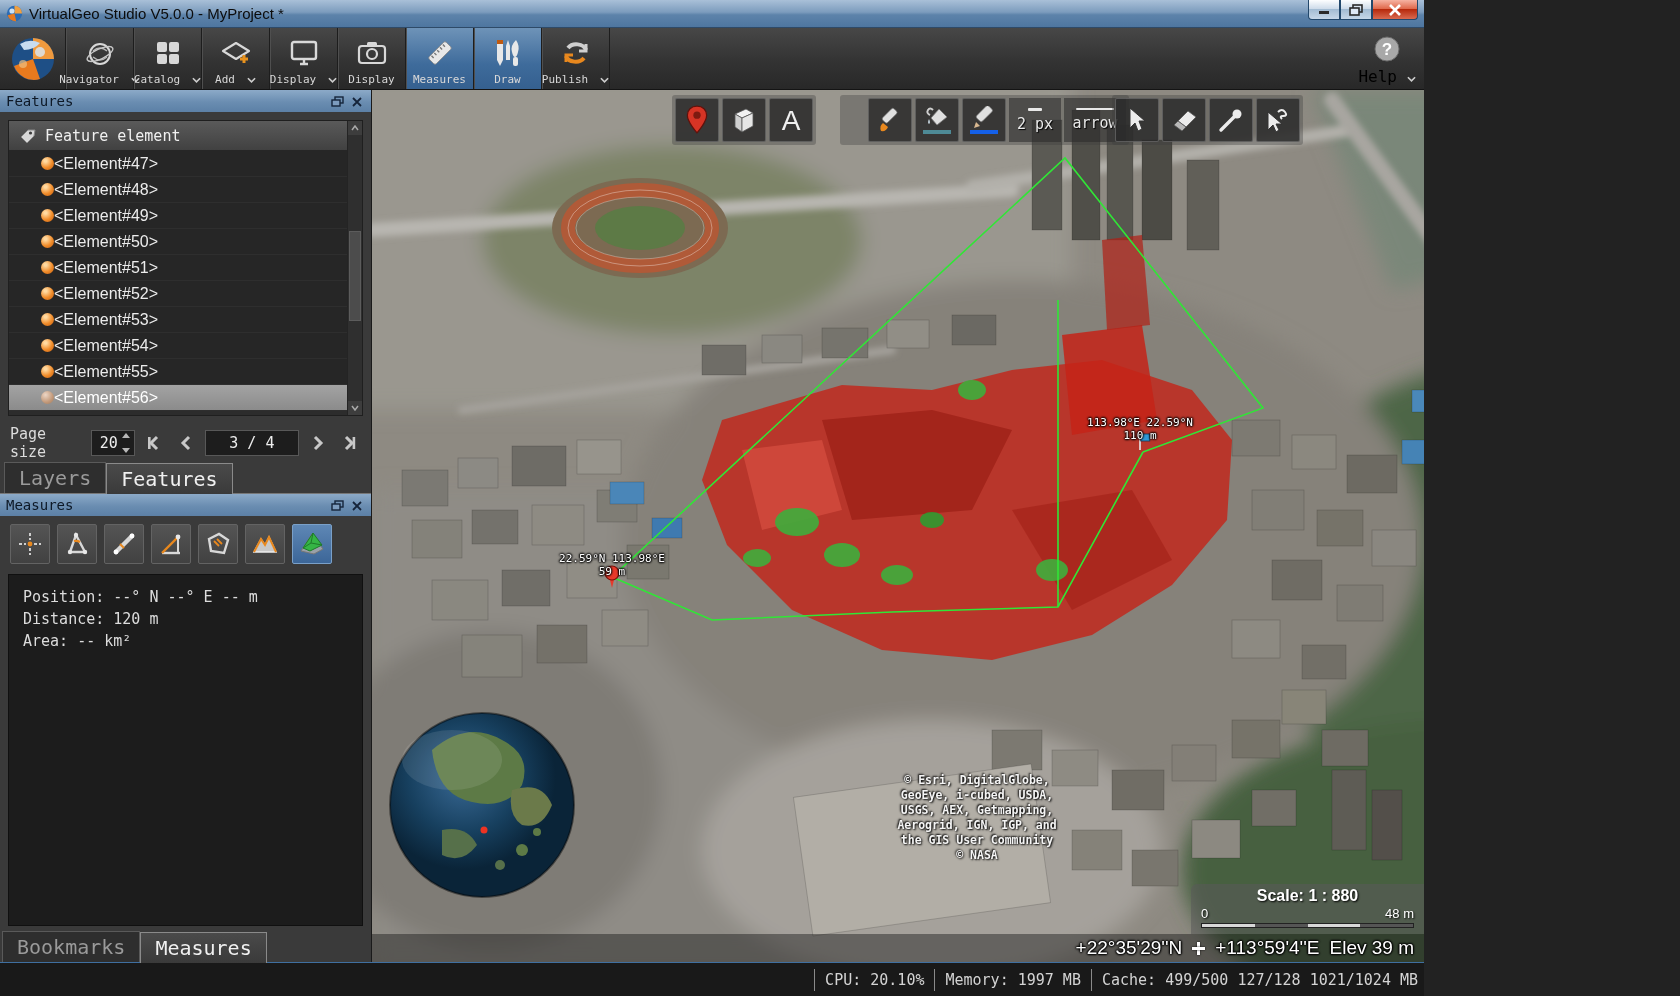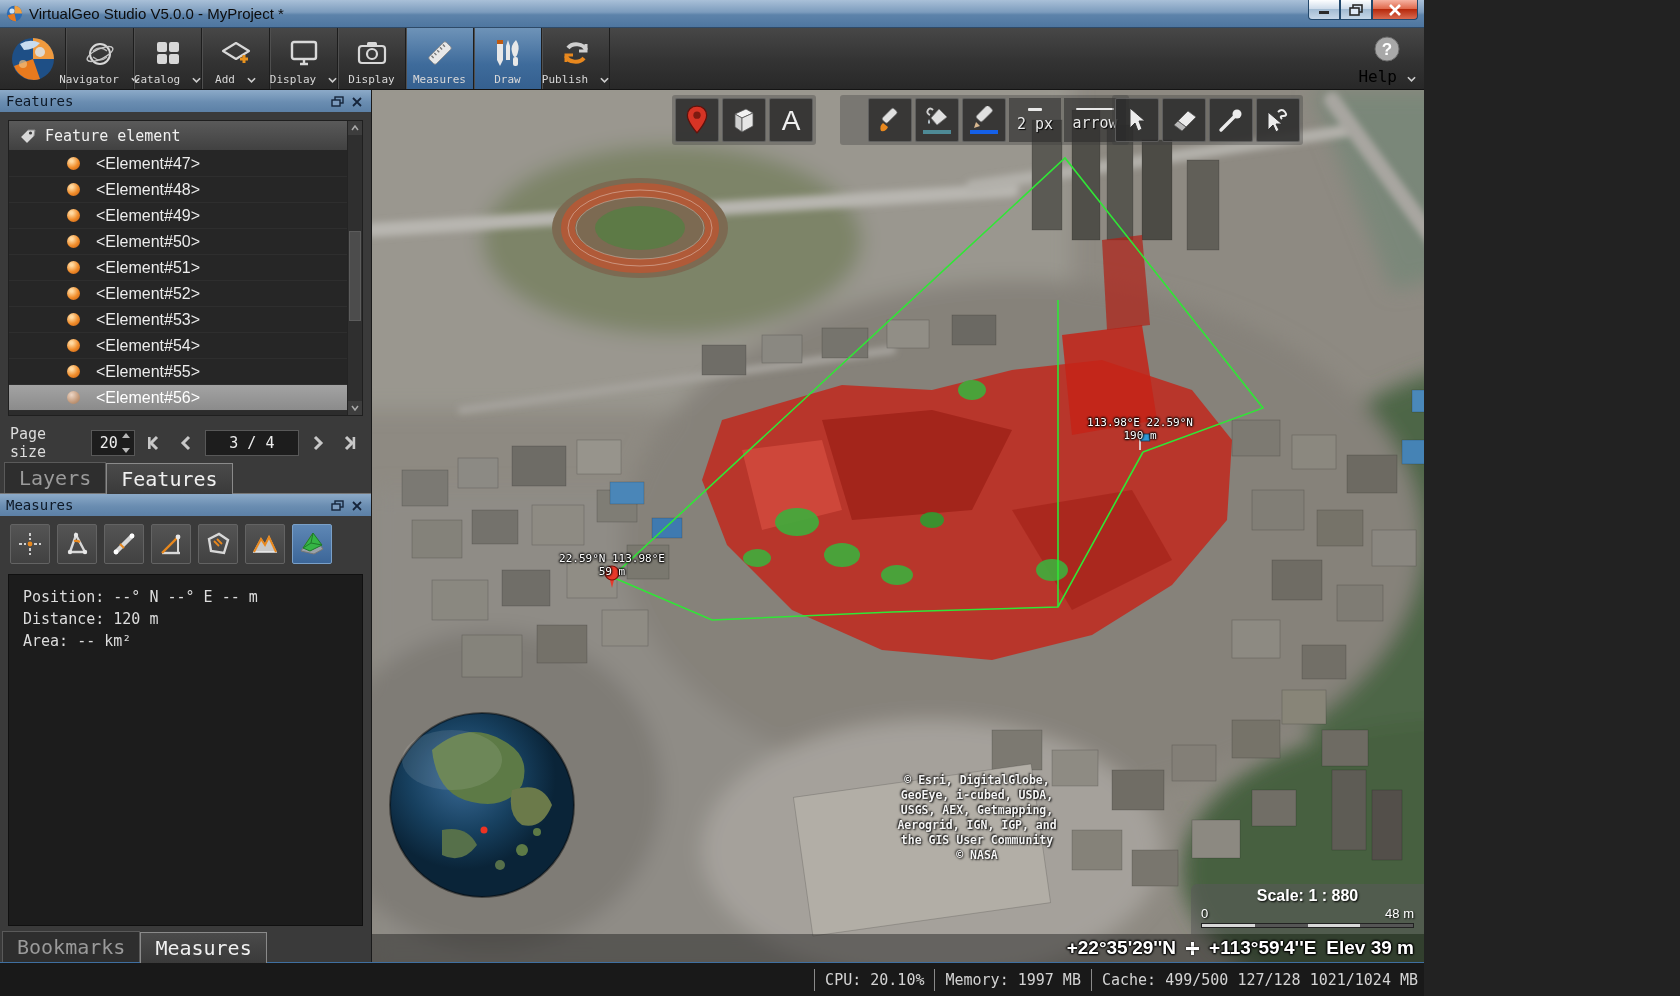--- a/index.html
+++ b/index.html
@@ -39,21 +39,21 @@
   
   .leftcol { width:372px; background:#3a3a3a; display:flex; flex-direction:column; border-right:1px solid #1a1a1a; }
   .panelhdr { height:22px; background:linear-gradient(#8caac8, #6a8db1 55%, #5c80a6); display:flex; align-items:center;
               padding:0 6px; color:#0d1826; font-size:14px; }
   .panelhdr .sp { flex:1; }
   .hdric { width:14px; height:12px; margin-left:6px; position:relative; }
 
   .featlist { margin:8px 8px 4px 8px; background:#2c2c2c; border:1px solid #1f1f1f; position:relative; height:296px; }
   .flhead { height:30px; background:linear-gradient(#5a5a5a, #414141); display:flex; align-items:center; gap:8px;
             padding-left:10px; color:#f0f0f0; font-size:15px; border-bottom:1px solid #262626; }
-  .flrow { height:26px; display:flex; align-items:center; gap:16px; padding-left:58px; background:#262626;
+  .flrow { height:26px; display:flex; align-items:center; padding-left:32px; background:#262626;
            border-bottom:1px solid #2e2e2e; color:#ececec; font-size:16px; font-family:"Liberation Sans", sans-serif; }
   .flrow .dot { width:13px; height:13px; border-radius:50%;
                 background:radial-gradient(circle at 35% 30%, #ffd9a0 10%, #f08c2a 55%, #c05a10); }
   .flrow.sel { background:linear-gradient(#a3a3a3, #8b8b8b); color:#fff; }
   .flrow.sel .dot { background:radial-gradient(circle at 35% 30%, #ecd6c6, #c29878 60%, #9a7a60); }
   .scrollcol { position:absolute; top:0; right:0; bottom:0; width:15px; background:#2f2f2f; border-left:1px solid #242424; }
   .scrollcol .arr { position:absolute; left:0; width:14px; height:14px; display:flex; align-items:center; justify-content:center; background:#3d3d3d; }
   .scrollcol .thumb { position:absolute; left:1px; width:12px; top:110px; height:90px; background:#4c4c4c; border:1px solid #5c5c5c; }
 
   .pagerrow { height:46px; display:flex; align-items:center; gap:8px; padding:0 10px; color:#dcdcdc; font-size:15px; }
@@ -99,21 +99,21 @@
           font-size:15px; font-weight:bold; background:rgba(120,120,120,.35); margin:1px; border-radius:2px; text-shadow:1px 1px 1px #000; }
   .zalt { width:100%; text-align:center; color:#f5f5f5; font-size:11px; text-shadow:1px 1px 1px #000; padding:2px 0; }
   .scalebox { width:233px; height:50px; background:rgba(90,90,90,.55); border-radius:6px 0 0 0; padding:3px 10px 0;
               color:#fff; font-family:"Liberation Sans", sans-serif; }
   .scalebox .t { text-align:center; font-size:16px; font-weight:bold; text-shadow:1px 1px 2px #000; }
   .scalebox .mm { display:flex; justify-content:space-between; font-size:13px; text-shadow:1px 1px 2px #000; margin-top:1px; }
   .segbar { display:flex; height:5px; margin-top:2px; border:1px solid #222; }
   .segbar i { flex:1; }
   .coordstrip { left:0; right:0; bottom:0; height:28px; background:rgba(25,25,25,.45);
                 display:flex; align-items:center; justify-content:flex-end; gap:10px; padding-right:10px;
-                color:#fff; font-family:"Liberation Sans", sans-serif; font-size:19px; font-weight:bold;
+                color:#fff; font-family:"Liberation Sans", sans-serif; font-size:19px; font-weight:normal;
                 text-shadow:-1px 0 2px #000, 1px 0 2px #000, 0 -1px 2px #000, 0 1px 2px #000; }
   .pluscross { position:relative; width:13px; height:13px; }
   .pluscross::before, .pluscross::after { content:""; position:absolute; background:#fff; box-shadow:0 0 2px #000; }
   .pluscross::before { left:5px; top:0; width:3px; height:13px; }
   .pluscross::after { top:5px; left:0; height:3px; width:13px; }
 
   
   .statusbar { height:34px; background:#191919; border-top:1px solid #3f6fa0; display:flex; align-items:center;
                justify-content:flex-end; color:#d4d4d4; font-size:15px; }
   .statusbar .sep { width:1px; height:22px; background:#8a8a8a; margin:0 10px; }
@@ -733,21 +733,21 @@
             </svg>
           </span>
       </div>
 
       <div class="ov mlabel" style="left:180px; top:462px; width:120px;">
         <div>22.59°N 113.98°E</div>
           <div>59 m</div>
       </div>
       <div class="ov mlabel" style="left:708px; top:326px; width:120px;">
         <div>113.98°E 22.59°N</div>
-          <div>190 m</div>
+          <div>110 m</div>
       </div>
 
       <div class="ov" style="left:1243px; top:19px;">
         <svg width="58" height="58" viewBox="0 0 58 58">
           <circle cx="30" cy="30" r="24" fill="rgba(170,170,170,.25)" stroke="rgba(235,235,235,.8)" stroke-width="2.4"></circle>
           <circle cx="30" cy="30" r="15" fill="rgba(150,150,150,.3)" stroke="rgba(220,220,220,.6)"></circle>
           <path d="M30 10 L26 16 L34 16 Z M30 50 L26 44 L34 44 Z M10 30 L16 26 L16 34 Z M50 30 L44 26 L44 34 Z" fill="rgba(240,240,240,.85)"></path>
           <circle cx="30" cy="30" r="3.4" fill="rgba(240,240,240,.9)"></circle>
           <path d="M8 26 A23 23 0 0 1 18 9" fill="none" stroke="rgba(220,220,220,.7)" stroke-width="2"></path>
           <circle cx="8" cy="22" r="4" fill="rgba(200,200,200,.9)"></circle>

